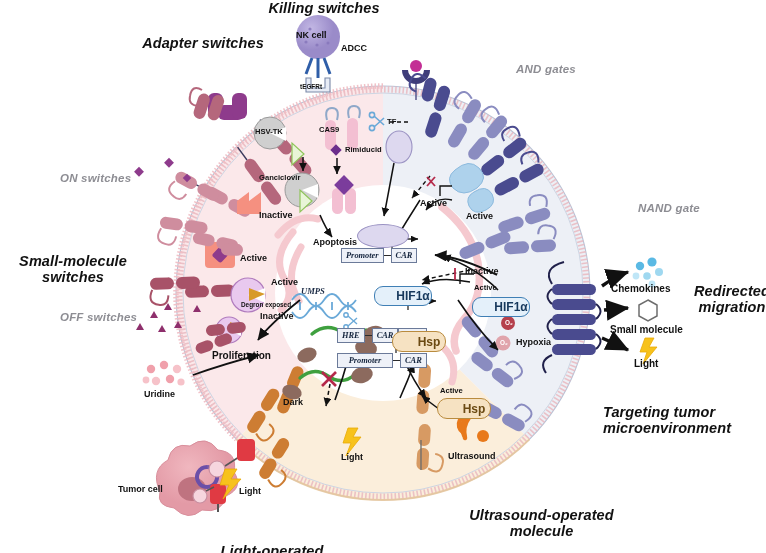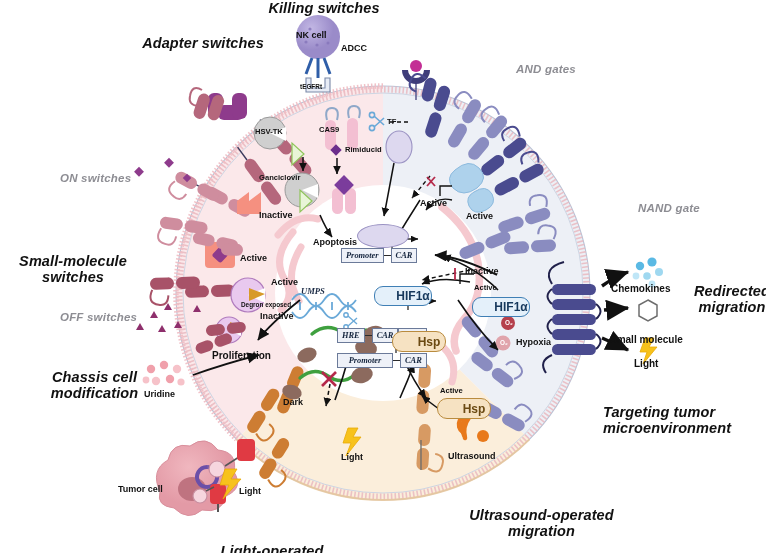--- a/index.html
+++ b/index.html
@@ -573,28 +573,26 @@
 
   <div class="pill" style="left:437px;top:398px;width:32px;height:19px;background:#f6e2c2;
               border:1.3px solid #b98b3e;color:#6b4a12;border-radius:10px;">Hsp</div>
 
   <div class="hdg c" style="left:234px;top:0px;width:180px;">Killing switches</div>
   <div class="hdg c" style="left:108px;top:35px;width:190px;">Adapter switches</div>
   <div class="hdg c" style="left:-2px;top:253px;width:150px;white-space:pre-line;">Small-molecule
 switches</div>
   <div class="hdg" style="left:686px;top:283px;width:92px;white-space:pre-line;text-align:center;">Redirected
 migration</div>
-  <div class="hdg c" style="left:22px;top:369px;width:145px;white-space:pre-line;">Chassis cell
-modification</div>
   <div class="hdg" style="left:603px;top:404px;width:165px;white-space:pre-line;">Targeting tumor
 microenvironment</div>
   <div class="hdg c" style="left:182px;top:507px;width:180px;white-space:pre-line;margin-top:36px;">Light-operated
 switches</div>
   <div class="hdg c" style="left:434px;top:507px;width:215px;white-space:pre-line;">Ultrasound-operated
-migration</div>
+molecule</div>
 
   <div class="sub" style="left:60px;top:172px;">ON switches</div>
   <div class="sub" style="left:60px;top:311px;">OFF switches</div>
   <div class="sub" style="left:516px;top:63px;">AND gates</div>
   <div class="sub" style="left:638px;top:202px;">NAND gate</div>
 
   <div class="lbl" style="left:296px;top:31px;color:#111;">NK cell</div>
   <div class="lbl" style="left:341px;top:44px;">ADCC</div>
   <div class="lbl xs" style="left:300px;top:83px;">tEGFRt</div>
 
@@ -613,21 +611,21 @@
   <div class="lbl" style="left:240px;top:254px;">Active</div>
   <div class="lbl" style="left:271px;top:278px;">Active</div>
   <div class="lbl xs" style="left:241px;top:301px;">Degron exposed</div>
   <div class="lbl" style="left:260px;top:312px;">Inactive</div>
 
   <div class="gene" style="left:301px;top:286px;text-align:center;">UMPS</div>
   <div class="lbl" style="left:144px;top:390px;">Uridine</div>
   <div class="lbl mid" style="left:212px;top:350px;">Proliferation</div>
 
   <div class="lbl mid" style="left:611px;top:283px;">Chemokines</div>
-  <div class="lbl mid" style="left:610px;top:334px;text-align:center;">Small molecule</div>
+  <div class="lbl mid" style="left:610px;top:324px;text-align:center;">Small molecule</div>
   <div class="lbl mid" style="left:634px;top:358px;">Light</div>
 
   <div class="lbl sm" style="left:474px;top:284px;">Active</div>
   <div class="lbl" style="left:516px;top:338px;">Hypoxia</div>
   <div class="lbl xs" style="left:505px;top:319px;color:#ffffff;">O₂</div>
   <div class="lbl xs" style="left:500px;top:339px;color:#ffffff;">O₂</div>
 
   <div class="lbl" style="left:283px;top:398px;">Dark</div>
   <div class="lbl" style="left:341px;top:453px;">Light</div>
   <div class="lbl" style="left:239px;top:487px;">Light</div>

